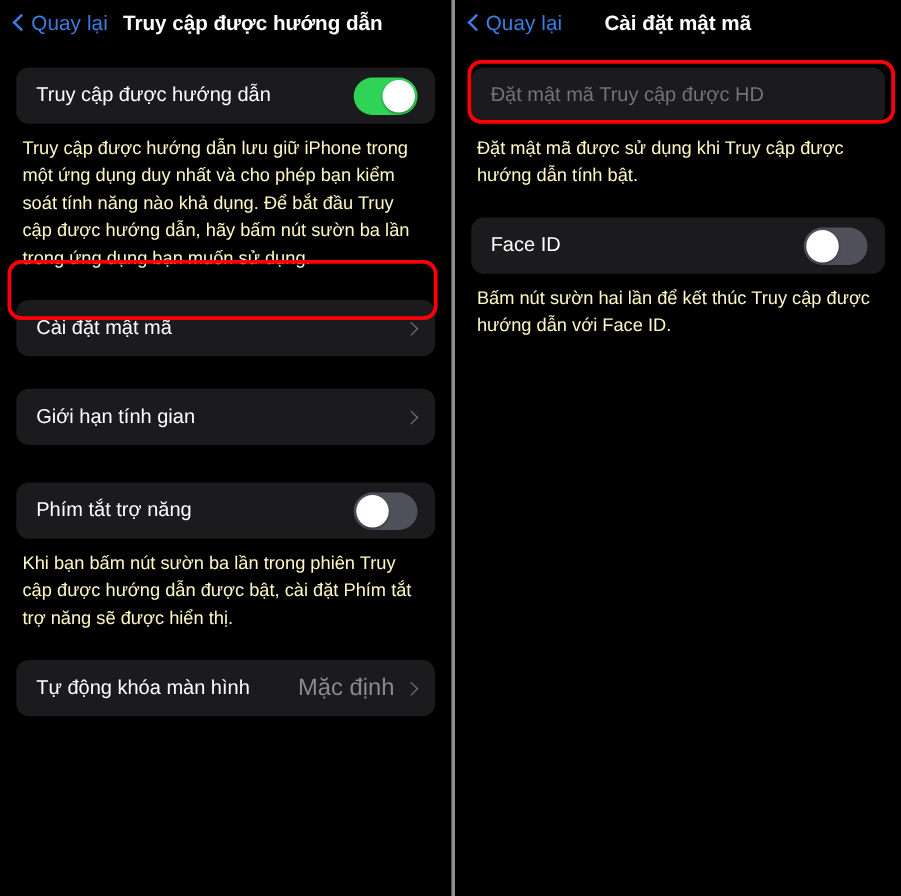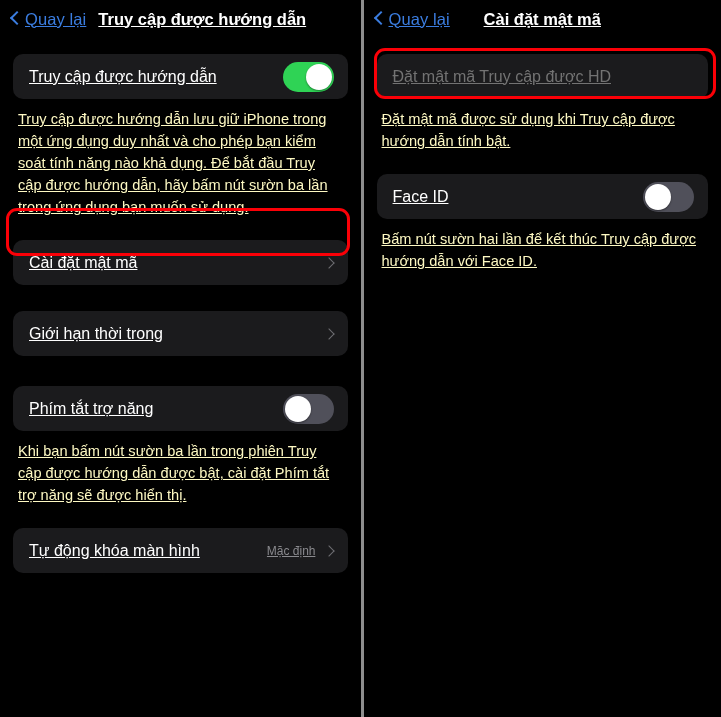--- a/index.html
+++ b/index.html
@@ -1,15 +1,15 @@
 <!DOCTYPE html>
 <html><head>
 <meta charset="utf-8">
 <style>
-  * { box-sizing: border-box; margin: 0; padding: 0; text-decoration: underline; }
+  * { box-sizing: border-box; margin: 0; padding: 0; }
 
   html, body {
     width: 721px;
     height: 717px;
     background: #000000;
     font-family: "Liberation Sans", sans-serif;
     overflow: hidden;
   }
 
   .screen {
@@ -113,21 +113,21 @@
     color: #ffffff;
     font-size: 16px;
     flex: 1 1 auto;
     white-space: nowrap;
   }
 
   .row-label.blue { color: #737373; }
 
   .row-value {
     color: #8a8a8e;
-    font-size: 12px;
+    font-size: 19px;
     margin-right: 9px;
     white-space: nowrap;
   }
 
   .chevron-right {
     width: 9px;
     height: 14px;
     position: relative;
     flex: 0 0 auto;
   }
@@ -218,21 +218,21 @@
     <div class="spacer-22"></div>
 
     <div class="row">
       <span class="row-label">Cài đặt mật mã</span>
       <span class="chevron-right"></span>
     </div>
 
     <div class="spacer-26"></div>
 
     <div class="row">
-      <span class="row-label">Giới hạn thời trong</span>
+      <span class="row-label">Giới hạn tính gian</span>
       <span class="chevron-right"></span>
     </div>
 
     <div class="spacer-30"></div>
 
     <div class="row">
       <span class="row-label">Phím tắt trợ năng</span>
       <span class="toggle">
         <span class="knob"></span>
       </span>

